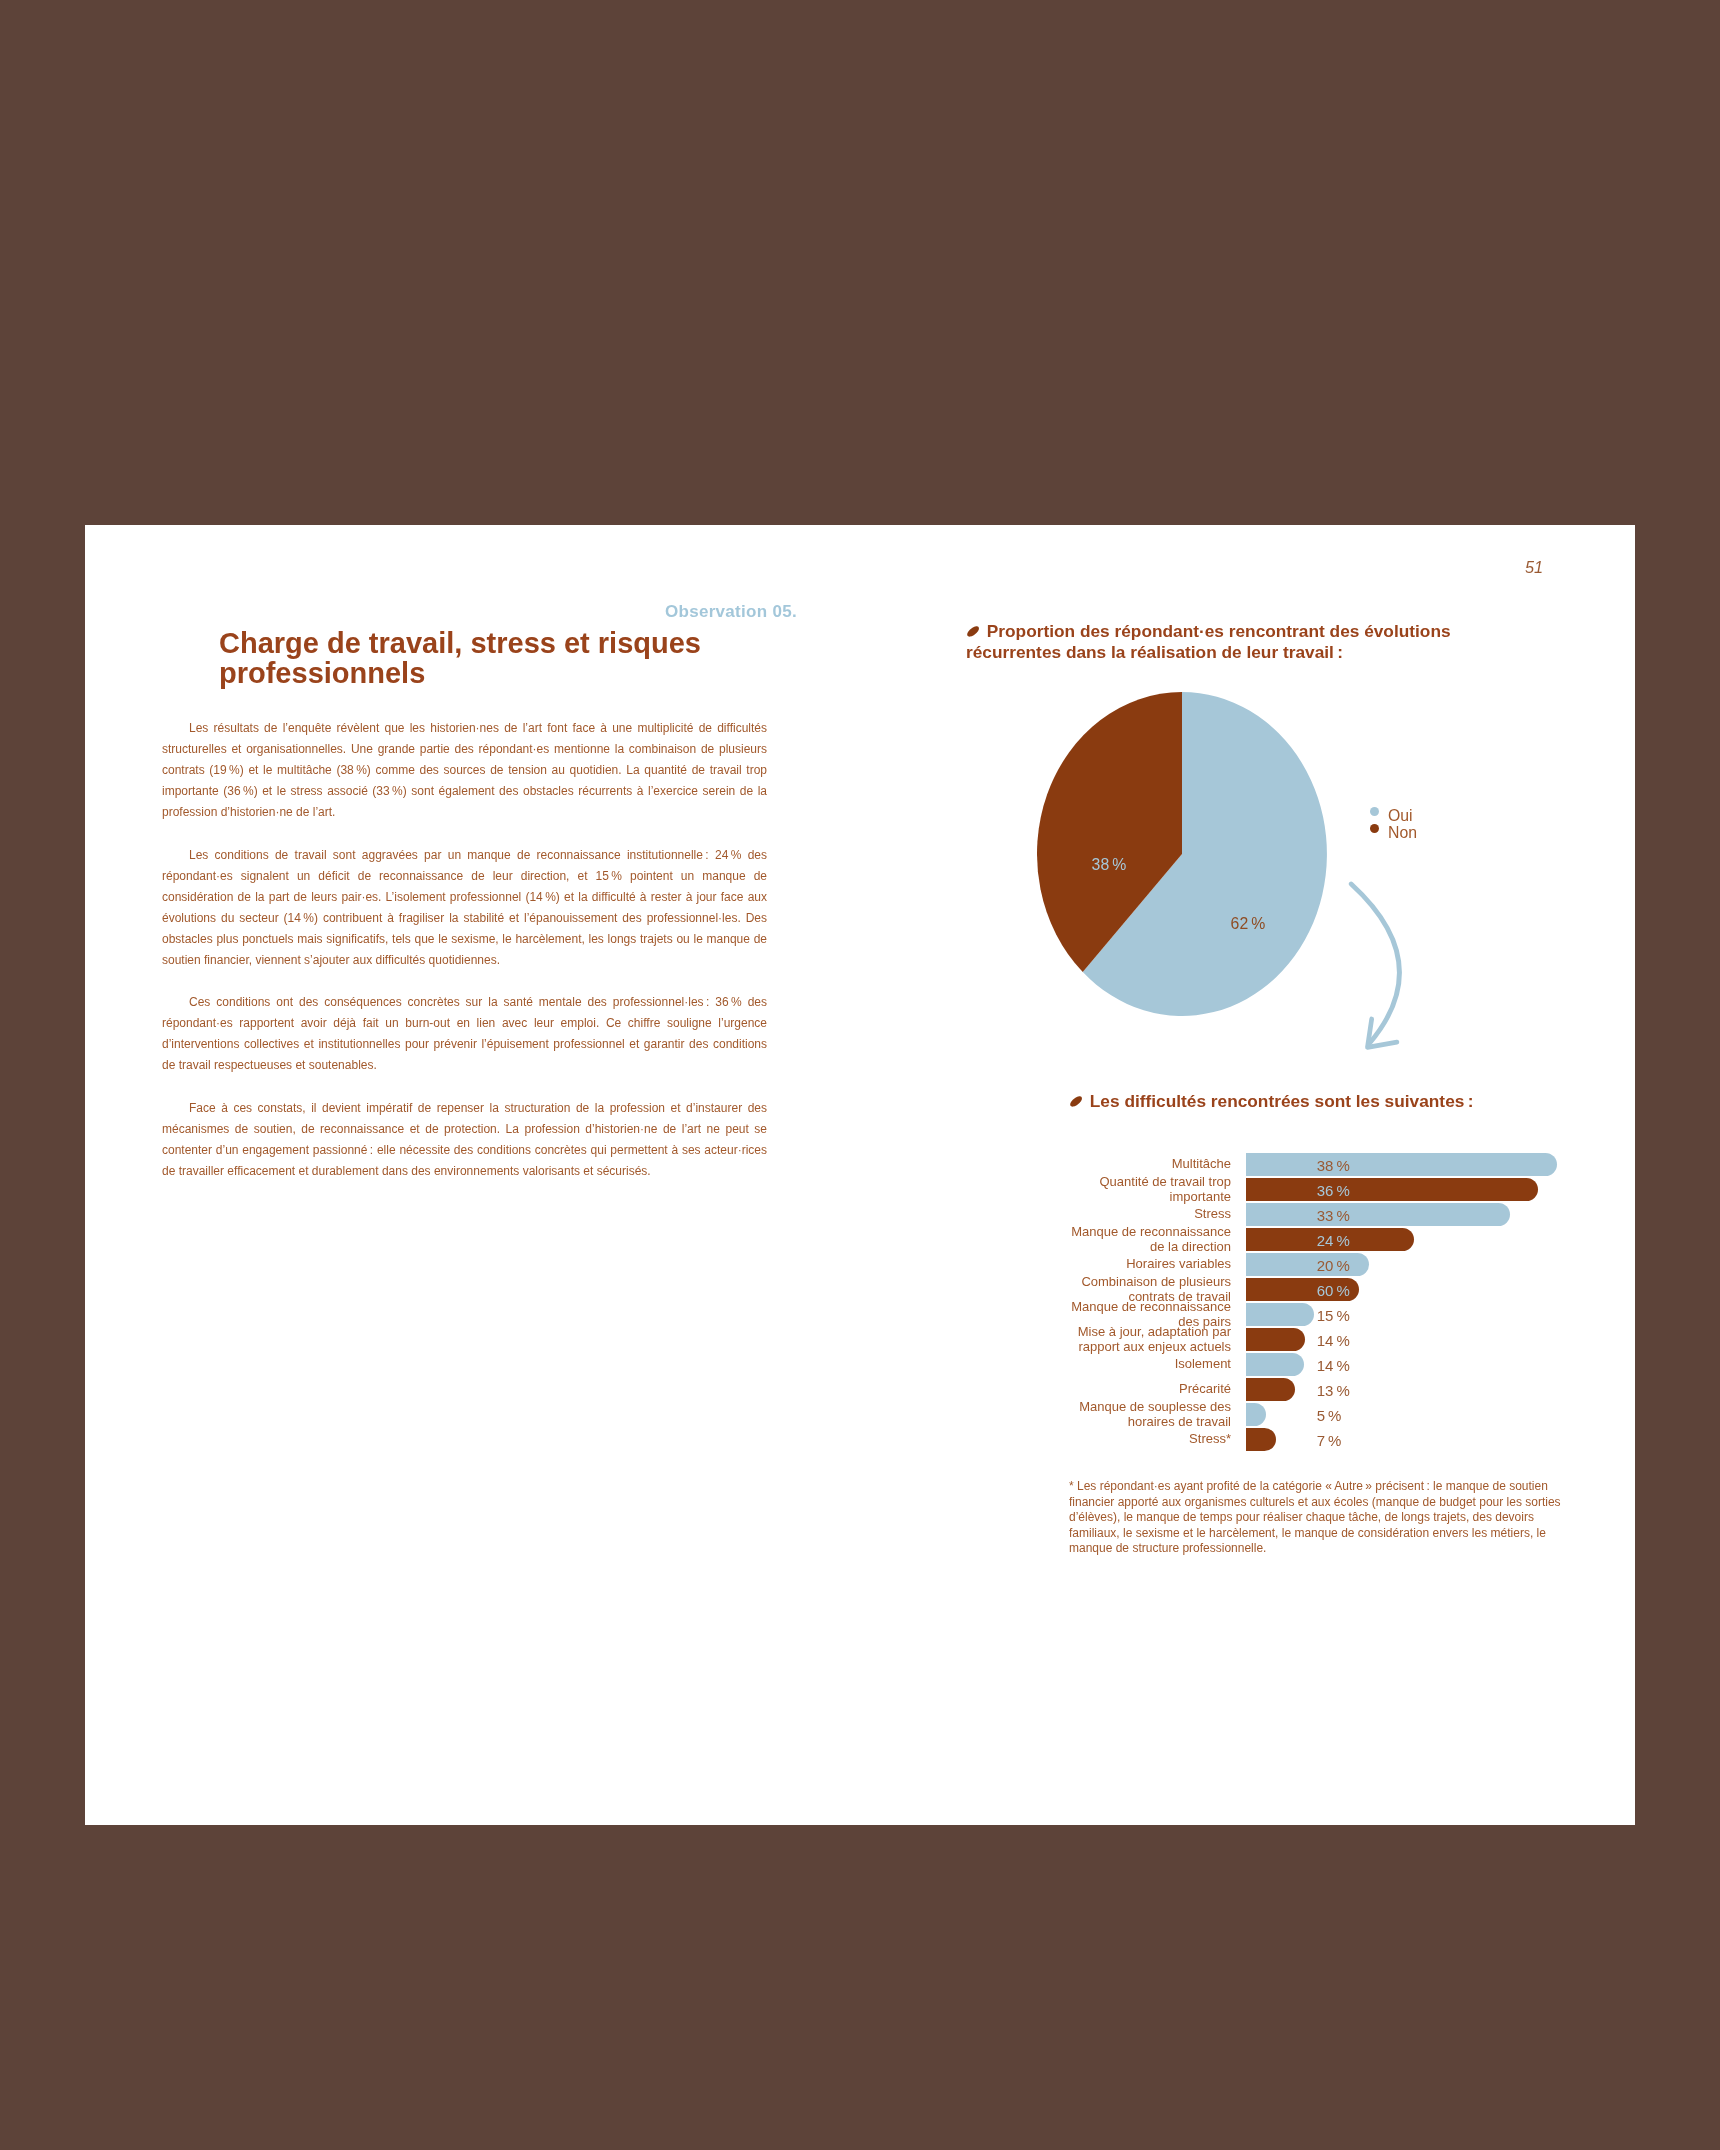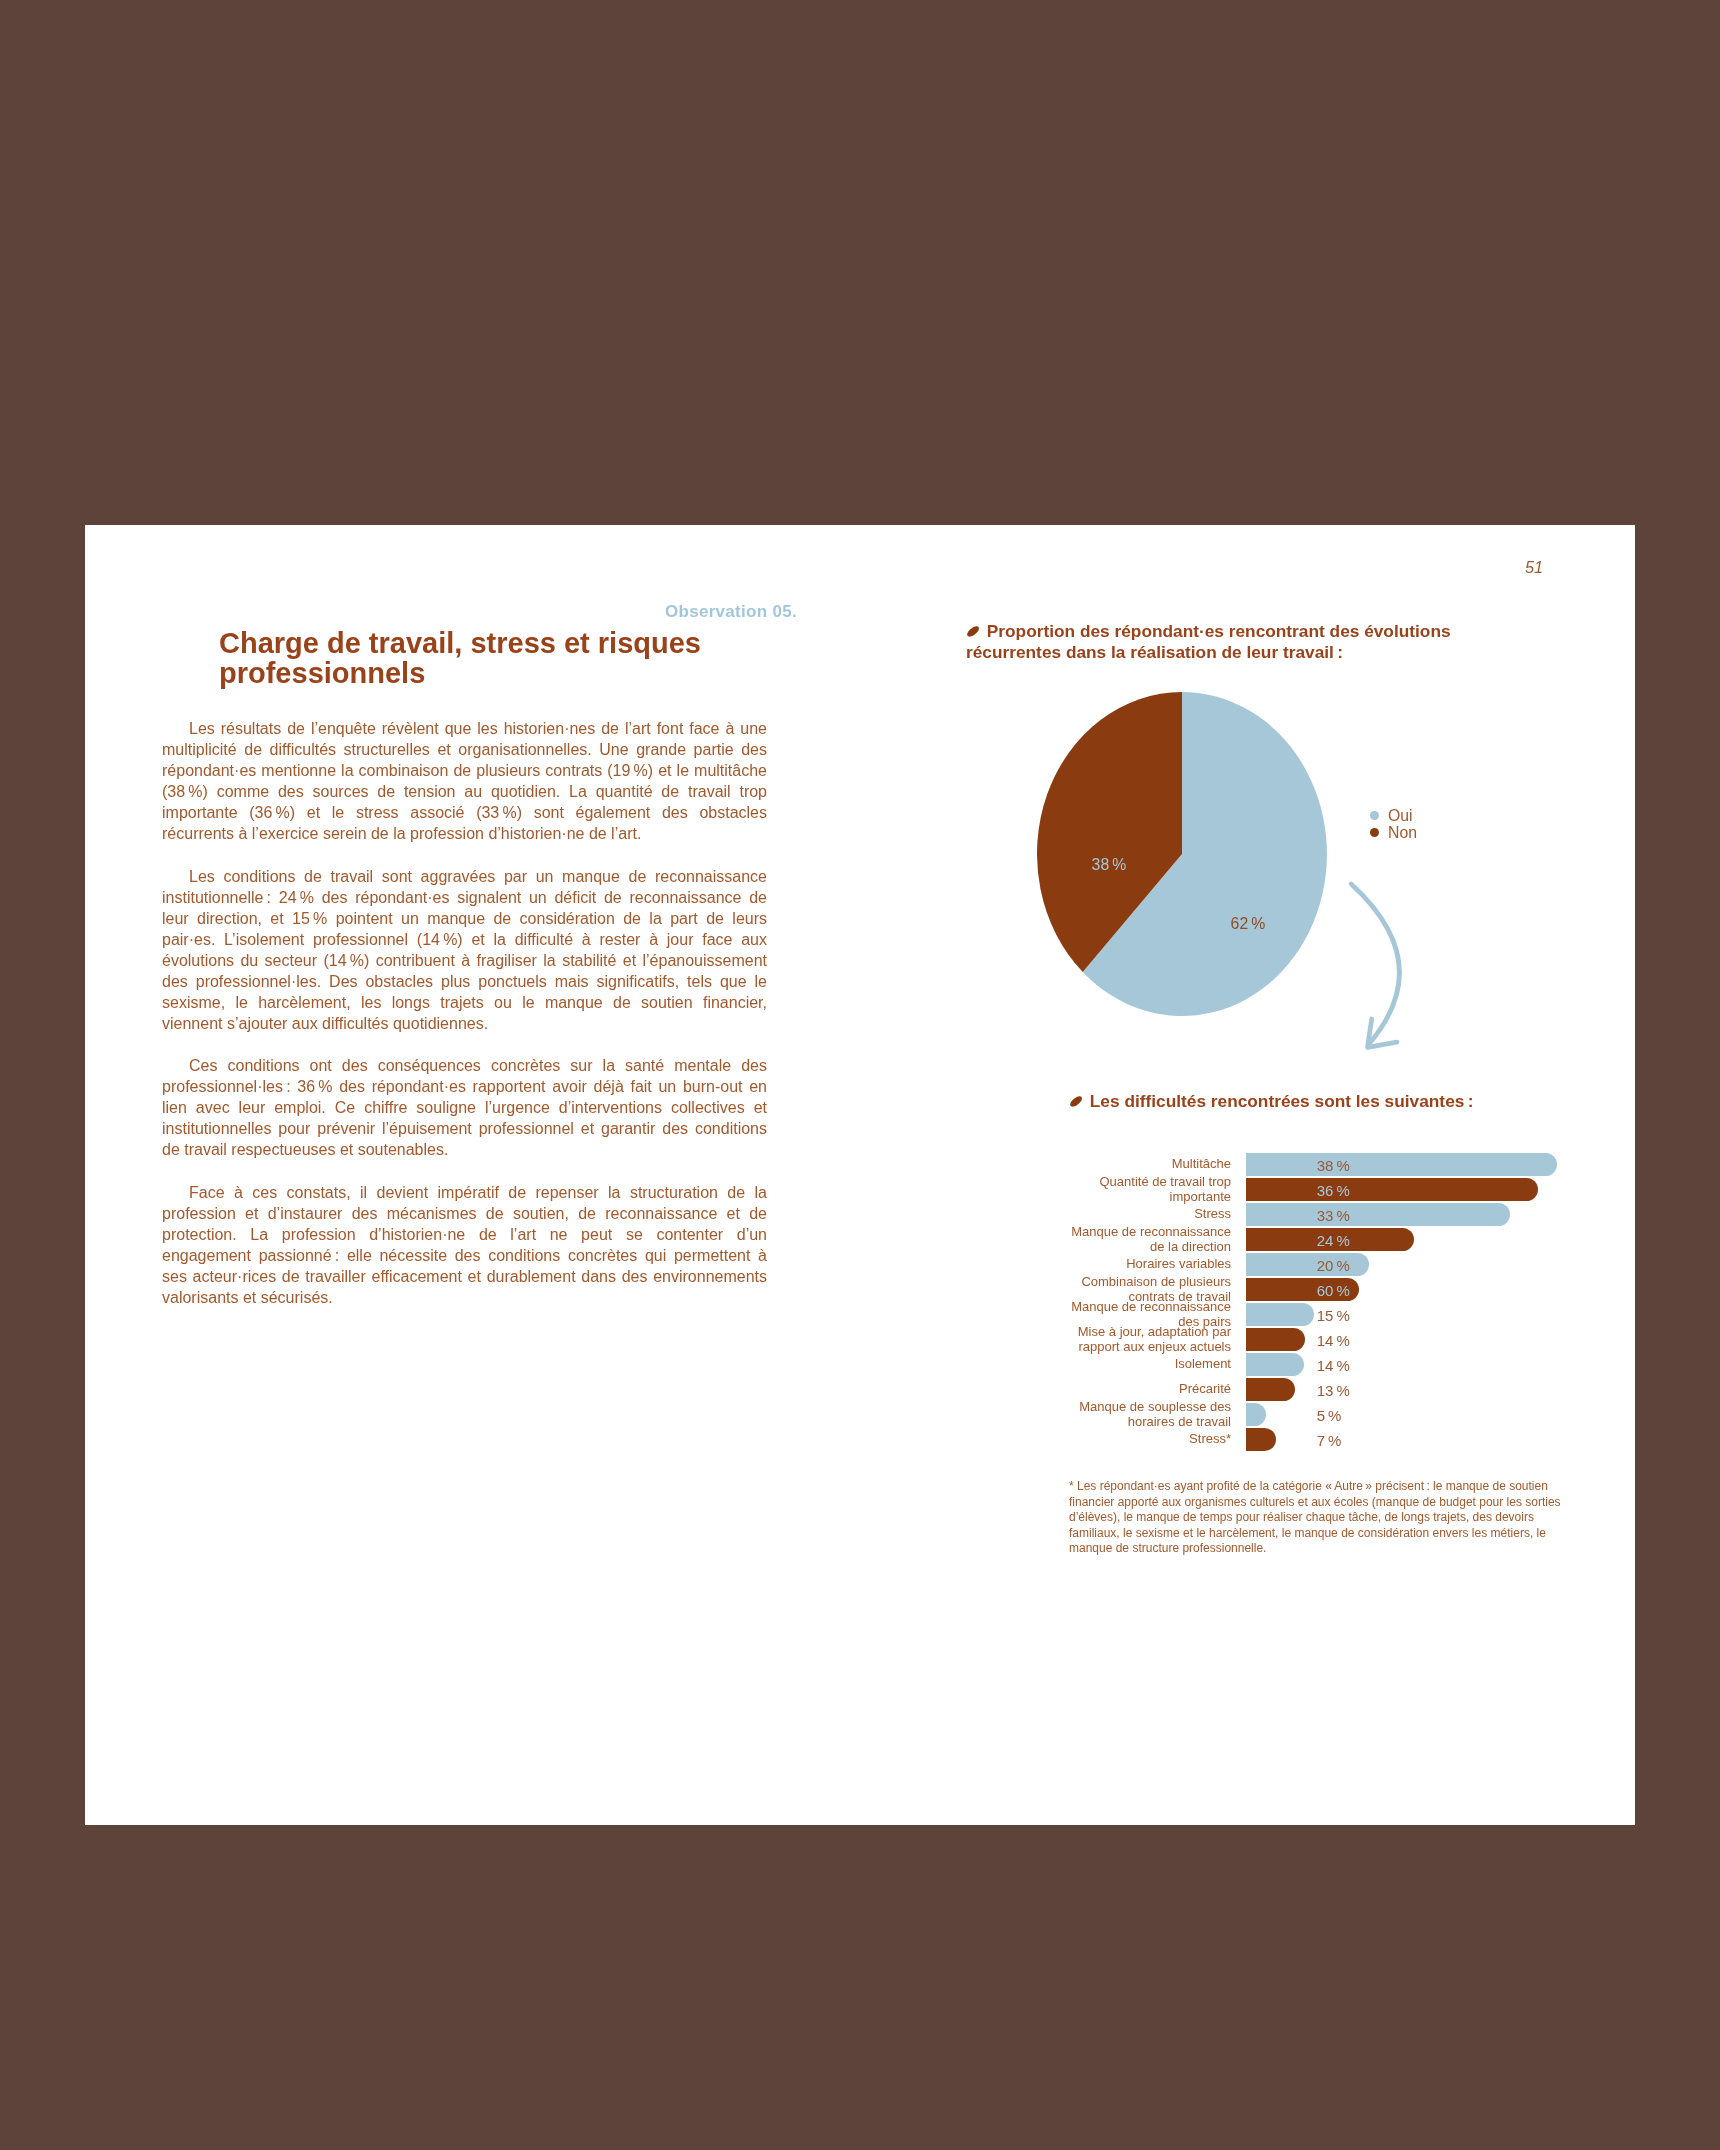--- a/index.html
+++ b/index.html
@@ -9,33 +9,33 @@
   }
   *{box-sizing:border-box; margin:0; padding:0;}
   html,body{width:1721px; height:2151px; overflow:hidden;}
   body{background:var(--bg); font-family:"Liberation Sans", sans-serif;}
   .page{position:absolute; left:85px; top:525px; width:1550px; height:1300px; background:var(--paper);}
   .pagenum{position:absolute; left:1440px; top:33px; width:63px; font-size:16.3px; font-style:italic; color:var(--rust-label);}
   .headerblock{position:absolute; left:134px; top:77px; width:578px;}
   .kicker{font-size:17px; font-weight:bold; color:#a3c7da; letter-spacing:0.3px;text-align:right;}
   .title{margin-top:6.3px; font-size:29px; line-height:30px; font-weight:bold; color:var(--rust-head);}
   .body-col{position:absolute; left:77px; top:193px; width:605px; color:var(--rust-text);}
-  .body-col p{font-size:16px; line-height:21px; text-align:justify; text-indent:27px; margin-bottom:21.5px;}
+  .body-col p{font-size:12px; line-height:21px; text-align:justify; text-indent:27px; margin-bottom:21.5px;}
   .chart-title{position:absolute; font-size:17.3px; line-height:20.5px; font-weight:bold; color:var(--rust-head);}
   .chart-title.t1{left:881px; top:96px; width:651px;}
   .chart-title.t2{left:984px; top:566px; width:604px;}
   .leaf{display:inline-block; width:14px; height:6.8px; background:var(--rust);
         border-radius:60% 40% 60% 40%; transform:rotate(-32deg);
         margin-right:6.8px; position:relative; top:-2.6px;}
   .pie{position:absolute; left:952px; top:167px; width:290px; height:324px;}
   .pie-label{position:absolute; transform:translate(-50%,-50%); font-size:15.8px;}
   .pie-label.blue-label{color:var(--blue);}
   .pie-label.rust-label{color:#8f4d24;}
   .legend{position:absolute; left:1285px; top:282px;}
-  .legend-row{display:flex; align-items:center; height:17.3px; gap:9px;}
+  .legend-row{display:flex; height:17.3px; gap:9px;}
   .dot{width:9px; height:9px; border-radius:50%; flex:none;}
   .dot-blue{background:var(--blue);} .dot-brown{background:var(--rust);}
   .legend-row span.lbl{font-size:15.8px; color:var(--rust-text);}
   .arrow{position:absolute; left:1255px; top:351px; width:158px; height:184px;}
   .bar-chart{position:absolute; left:973px; top:627px; width:536px;}
   .bar-row{display:flex; align-items:center; height:25px;}
   .cat{width:173px; flex:none; text-align:right; padding-right:0; font-size:13px; line-height:14.7px;
        color:var(--rust-text); white-space:pre-line;}
   .bar-area{position:relative; flex:1; height:100%; margin-left:14.7px;}
   .bar{position:absolute; left:0; top:0.9px; height:23px; border-radius:0 11.6px 11.6px 0;}

